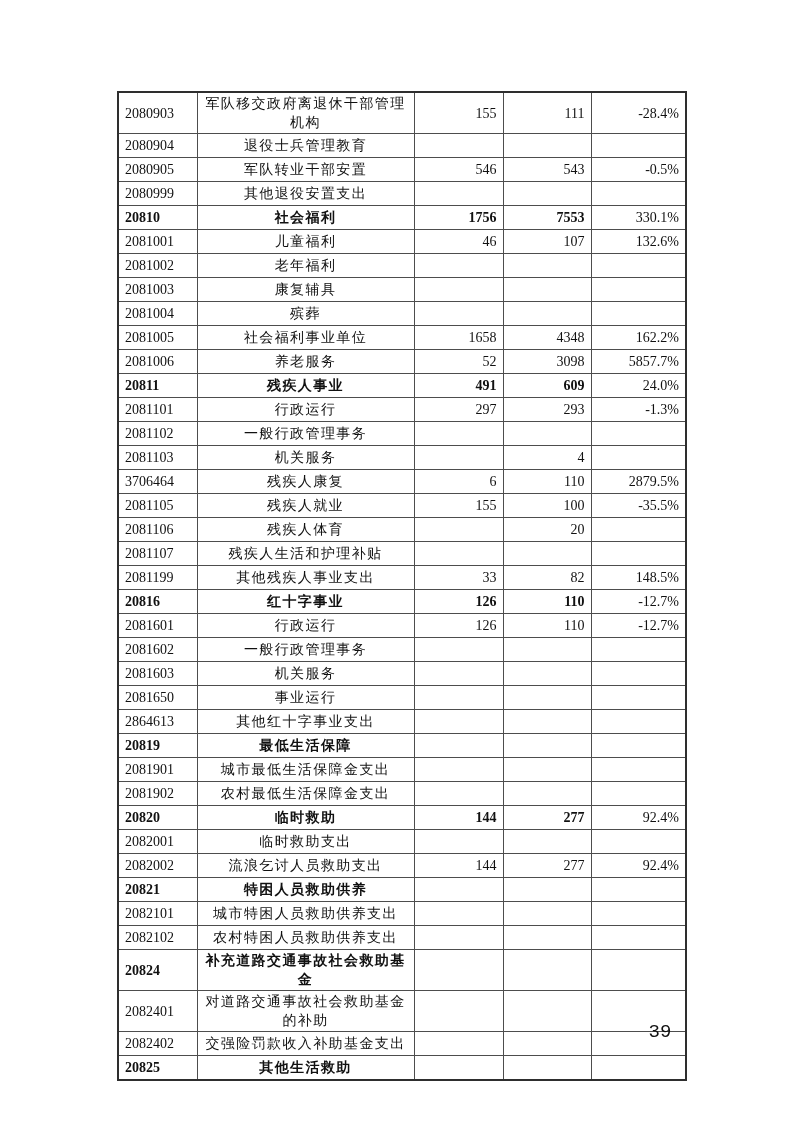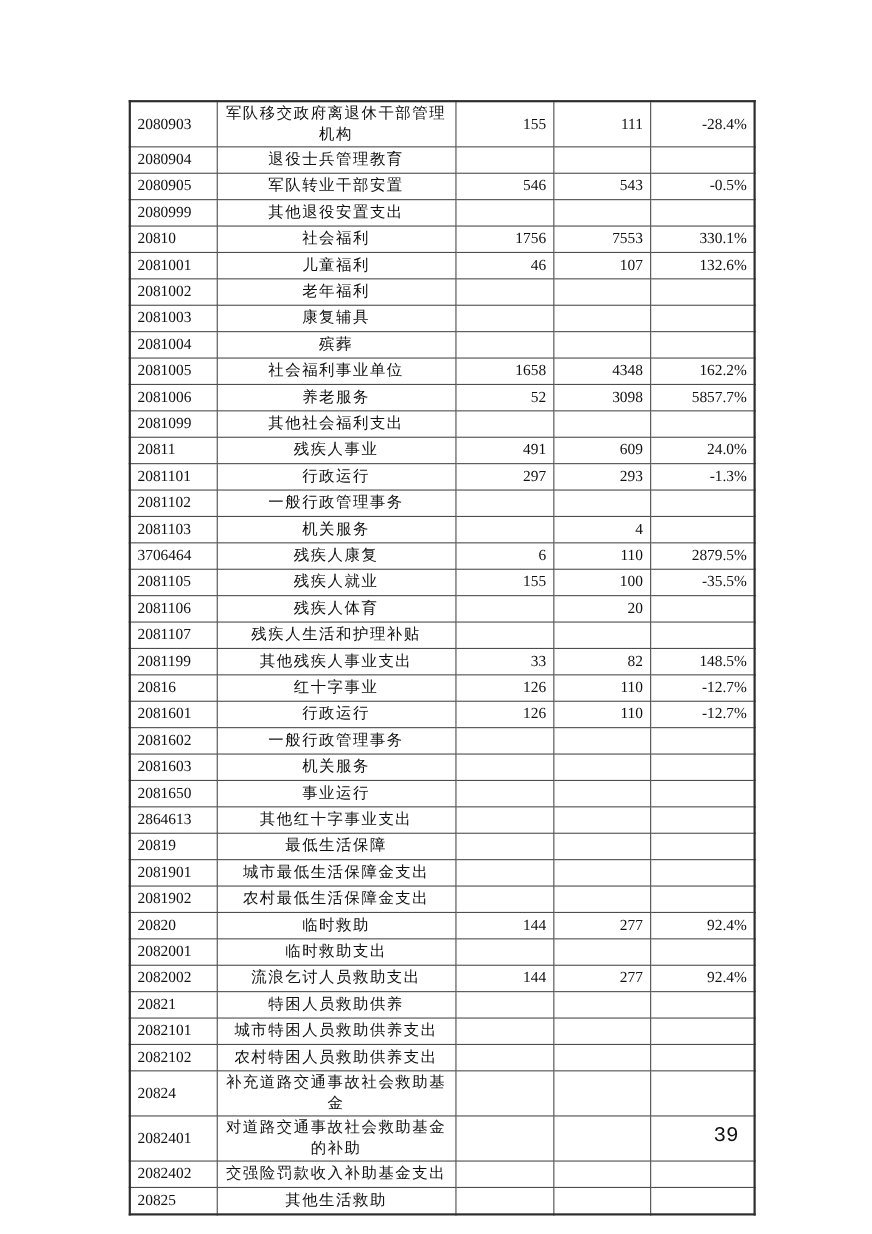--- a/index.html
+++ b/index.html
@@ -43,21 +43,21 @@
     text-align: center;
     padding-left: 7px;
     padding-right: 7px;
     letter-spacing: 1.4px;
   }
   td.num, td.pct {
     text-align: right;
     padding-right: 6px;
   }
   tr.section-row td {
-    font-weight: normal;
+    font-weight: bold;
   }
   tr.section-row td.pct {
     font-weight: normal;
   }
   .page-number {
     position: absolute;
     top: 1021px;
     left: 620px;
     width: 80px;
     text-align: center;
@@ -150,27 +150,20 @@
       <td class="num">4348</td>
       <td class="pct">162.2%</td>
     </tr>
         <tr>
       <td class="code">2081006</td>
       <td class="name">养老服务</td>
       <td class="num">52</td>
       <td class="num">3098</td>
       <td class="pct">5857.7%</td>
     </tr>
-        <tr>
-      <td class="code">2081099</td>
-      <td class="name">其他社会福利支出</td>
-      <td class="num"></td>
-      <td class="num"></td>
-      <td class="pct"></td>
-    </tr>
         <tr class="section-row">
       <td class="code">20811</td>
       <td class="name">残疾人事业</td>
       <td class="num">491</td>
       <td class="num">609</td>
       <td class="pct">24.0%</td>
     </tr>
         <tr>
       <td class="code">2081101</td>
       <td class="name">行政运行</td>

